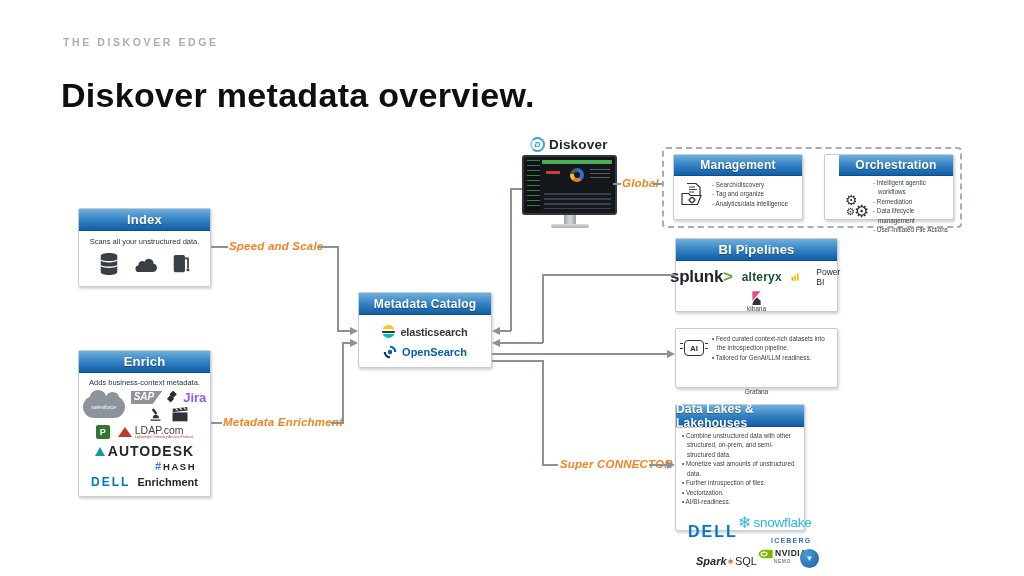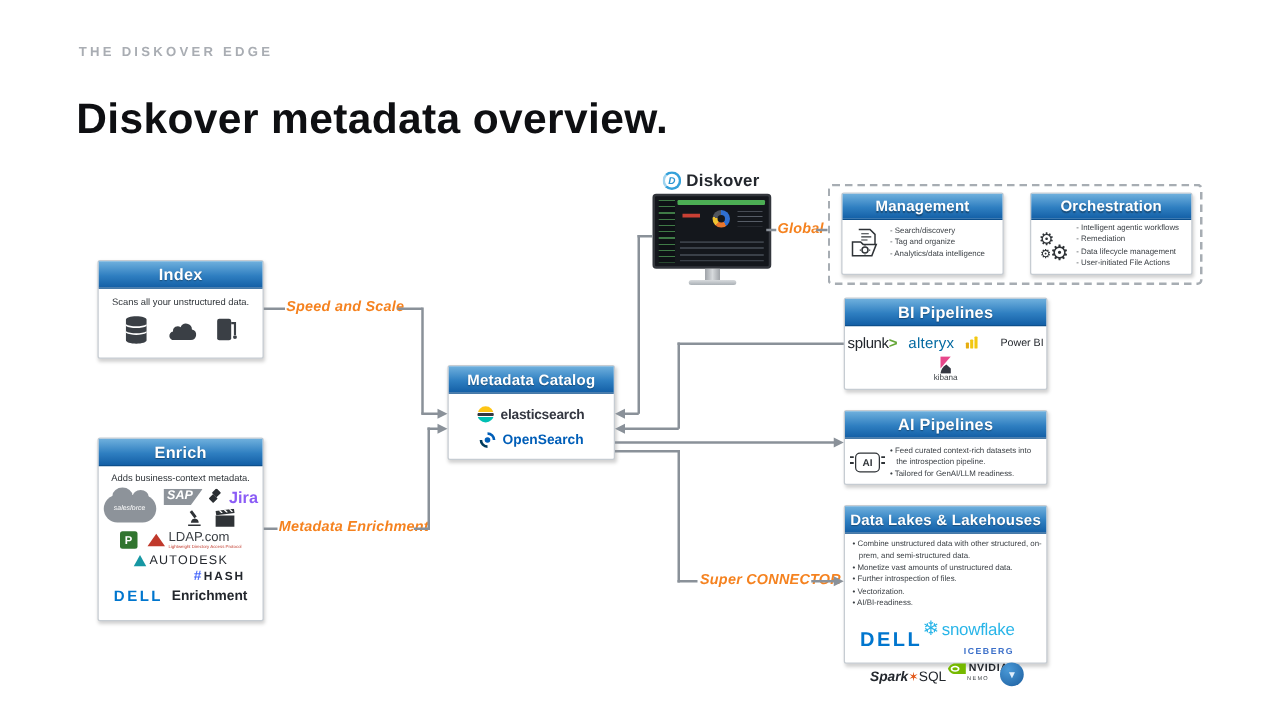--- a/index.html
+++ b/index.html
@@ -50,21 +50,21 @@
   .jira-txt { font-size:13px; font-weight:700; color:#8b5cf6; }
   .proj { width:14px; height:14px; background:#31752f; border-radius:2px; color:#fff;
           font-size:9px; font-weight:700; display:flex; align-items:center; justify-content:center; }
   .ldap-mark { width:0; height:0; border-left:7px solid transparent; border-right:7px solid transparent;
                border-bottom:10px solid #c0392b; }
   .ldap-wrap { display:flex; flex-direction:column; align-items:flex-start; line-height:1; }
   .ldap-txt { font-size:10.5px; color:#3a3f44; }
   .ldap-sub { font-size:3.5px; color:#c0392b; }
   .adsk-mark { width:0; height:0; border-left:5px solid transparent; border-right:5px solid transparent;
                border-bottom:9px solid #1697a3; }
-  .adsk-txt { font-size:10px; font-weight:400; letter-spacing:1px; color:#23272d; }
+  .adsk-txt { font-size:14px; font-weight:700; letter-spacing:1px; color:#23272d; }
   .hash-mark { color:#4b6bfb; font-weight:800; font-size:11px; }
   .hash-txt { font-size:9.5px; font-weight:800; letter-spacing:1.5px; color:#23272d; }
   .dell { color:#0076ce; font-weight:800; letter-spacing:2px; font-size:12px; }
   .miq  { font-size:11px; font-weight:700; color:#23272d; }
 
   
   .cat-row { display:flex; align-items:center; justify-content:center; gap:5px; }
   .es-ball { width:13px; height:13px; border-radius:50%;
              background:linear-gradient(180deg,#fec514 0 34%,#ffffff 34% 44%,#343741 44% 60%,#ffffff 60% 68%,#00bfb3 68% 100%); }
   .es-txt { font-size:11px; font-weight:600; color:#343741; letter-spacing:-.2px; }
@@ -101,23 +101,23 @@
   .blt { font-size:6.3px; color:#3a3f44; line-height:1.5; padding-left:5px; text-indent:-5px; }
   .mgmt-body { display:flex; align-items:center; gap:4px; padding:4px 4px 4px 6px; }
 
   .gears { position:relative; width:26px; height:30px; color:#2f3337; }
   .gear1 { position:absolute; left:0px; top:1px; font-size:14px; }
   .gear2 { position:absolute; left:9px; top:10px; font-size:17px; }
   .gear3 { position:absolute; left:1px; top:15px; font-size:10px; }
 
   
   .bi-row { display:flex; align-items:center; justify-content:center; gap:9px; }
-  .splunk { font-size:12px; font-weight:400; color:#23272d; letter-spacing:-.3px; }
+  .splunk { font-size:17px; font-weight:700; color:#23272d; letter-spacing:-.3px; }
   .splunk b { color:#65a637; }
-  .alteryx { font-size:12px; font-weight:400; color:#0369a1; letter-spacing:.2px; }
+  .alteryx { font-size:12px; font-weight:700; color:#14532d; letter-spacing:.2px; }
   .pbi { display:flex; align-items:center; gap:17px; font-size:8.5px; color:#23272d; }
   .lg-stack { display:flex; flex-direction:column; align-items:center; line-height:1; gap:1px; }
   .kib-txt, .graf-txt { font-size:6.5px; color:#3a3f44; }
   .tabl { display:flex; align-items:center; gap:2px; color:#4e79a7; }
   .tabl-txt { font-size:8px; letter-spacing:1.5px; color:#4e79a7; font-weight:600; }
   .graf-ball { width:12px; height:12px; border-radius:50%;
                background:radial-gradient(circle at 38% 32%, #f8981d 0 30%, #e84e0e 70%); }
 
   
   .ai-body { display:flex; align-items:center; gap:5px; padding:5px 3px 4px 5px; }
@@ -295,21 +295,21 @@
         </svg>
       </span>
       <ul class="blt-list">
         <li class="blt">- Search/discovery</li>
         <li class="blt">- Tag and organize</li>
         <li class="blt">- Analytics/data intelligence</li>
       </ul>
     </div>
   </div>
 
-  <div class="box" style="left:824px;top:154px;width:130px;height:66px;">
+  <div class="box" style="left:824px;top:154px;width:130px;height:66px;padding-left:14px;">
     <div class="box-h small" style="height:21px;">Orchestration</div>
     <div class="mgmt-body" style="padding-top:2px;">
       <span class="gears">
         <span class="gear1">⚙</span>
           <span class="gear2">⚙</span>
           <span class="gear3">⚙</span>
       </span>
       <ul class="blt-list">
         <li class="blt">- Intelligent agentic workflows</li>
         <li class="blt">- Remediation</li>
@@ -355,31 +355,30 @@
         </span>
         <span class="lg-stack">
           <span class="graf-ball"></span>
           <span class="graf-txt">Grafana</span>
         </span>
       </div>
     </div>
   </div>
 
   <div class="box" style="left:675px;top:328px;width:163px;height:60px;">
-    <div class="box-h">AI Pipelines</div>
     <div class="ai-body">
       <span class="ai-chip">AI</span>
       <ul class="blt-list">
         <li class="blt">• Feed curated context-rich datasets into the introspection pipeline.</li>
         <li class="blt">• Tailored for GenAI/LLM readiness.</li>
       </ul>
     </div>
   </div>
 
-  <div class="box" style="left:675px;top:404px;width:163px;height:127px;">
+  <div class="box" style="left:675px;top:404px;width:130px;height:127px;">
     <div class="box-h small">Data Lakes &amp; Lakehouses</div>
     <div class="box-b">
       <ul class="blt-list lake-bullets">
         <li class="blt">• Combine unstructured data with other structured, on-prem, and semi-structured data.</li>
         <li class="blt">• Monetize vast amounts of unstructured data.</li>
         <li class="blt">• Further introspection of files.</li>
         <li class="blt">• Vectorization.</li>
         <li class="blt">• AI/BI-readiness.</li>
       </ul>
       <div class="lake-logos">

